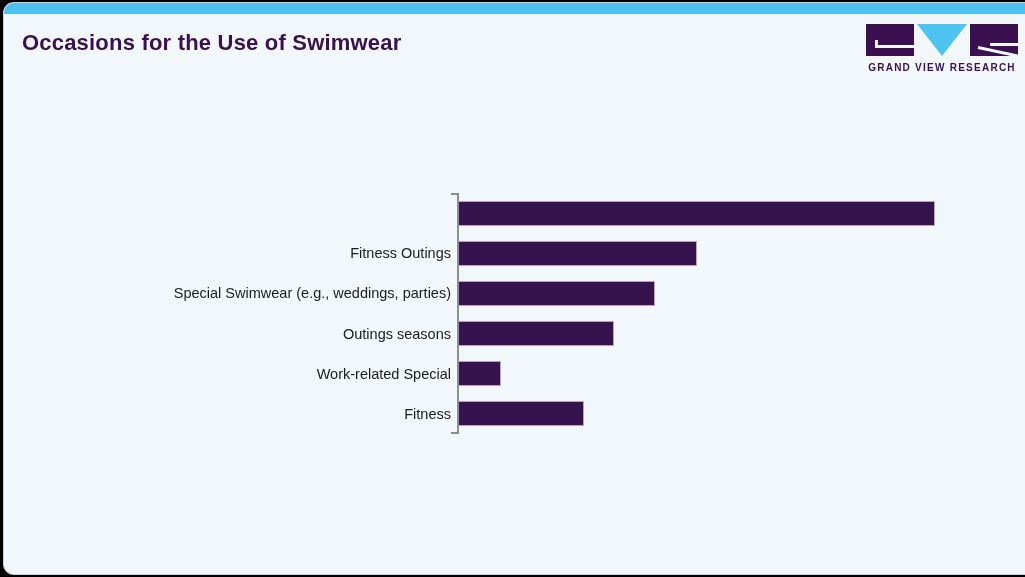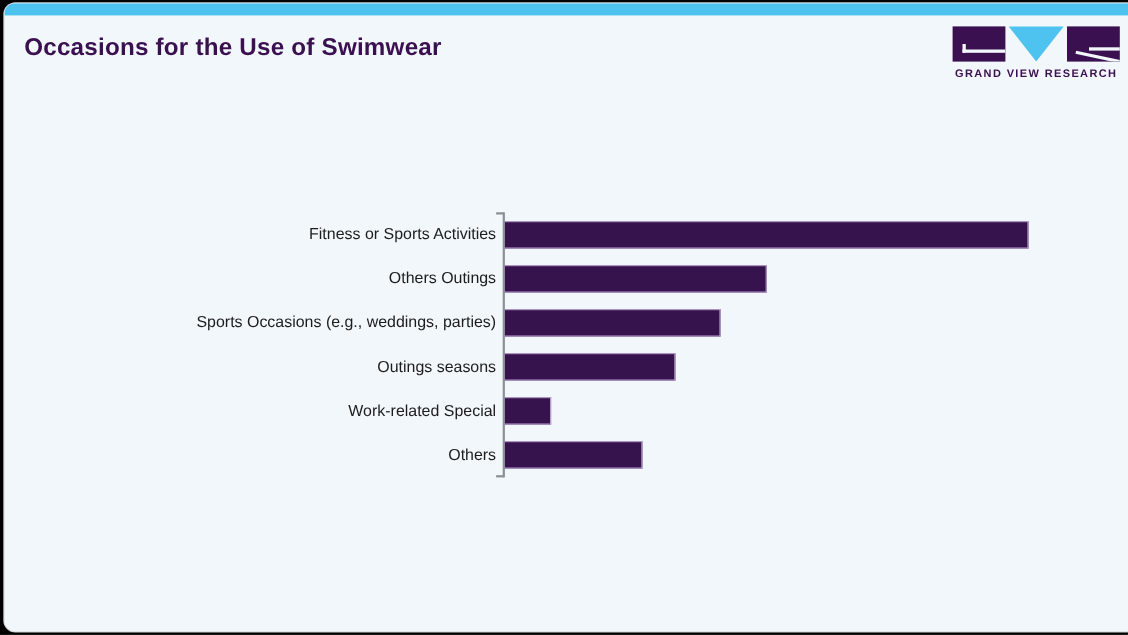--- a/index.html
+++ b/index.html
@@ -221,56 +221,55 @@
 
   <div class="plot">
 
     <div class="axis-spine"></div>
     <div class="axis-cap top"></div>
     <div class="axis-cap bot"></div>
 
     <div class="bars">
 
       <div class="bar-row">
-        <div class="bar-label">Fitness or Sports Activities</div>
         <div class="bar-track">
           <div class="bar-fill" style="width: 476px; background: rgb(54, 19, 77); border-color: rgb(183, 159, 208);"></div>
         </div>
       </div>
 
       <div class="bar-row">
-        <div class="bar-label">Others Outings</div>
+        <div class="bar-label">Fitness Outings</div>
         <div class="bar-track">
           <div class="bar-fill" style="width: 238px; background: rgb(54, 19, 77); border-color: rgb(183, 159, 208);"></div>
         </div>
       </div>
 
       <div class="bar-row">
-        <div class="bar-label">Sports Occasions (e.g., weddings, parties)</div>
+        <div class="bar-label">Special Swimwear (e.g., weddings, parties)</div>
         <div class="bar-track">
           <div class="bar-fill" style="width: 196.112px; background: rgb(54, 19, 77); border-color: rgb(183, 159, 208);"></div>
         </div>
       </div>
 
       <div class="bar-row">
         <div class="bar-label">Outings seasons</div>
         <div class="bar-track">
           <div class="bar-fill" style="width: 155.176px; background: rgb(54, 19, 77); border-color: rgb(183, 159, 208);"></div>
         </div>
       </div>
 
       <div class="bar-row">
         <div class="bar-label">Work-related Special</div>
         <div class="bar-track">
           <div class="bar-fill" style="width: 41.888px; background: rgb(54, 19, 77); border-color: rgb(183, 159, 208);"></div>
         </div>
       </div>
 
       <div class="bar-row">
-        <div class="bar-label">Others</div>
+        <div class="bar-label">Fitness</div>
         <div class="bar-track">
           <div class="bar-fill" style="width: 125.188px; background: rgb(54, 19, 77); border-color: rgb(183, 159, 208);"></div>
         </div>
       </div>
 
     </div>
   </div>
 
 </div>
 

